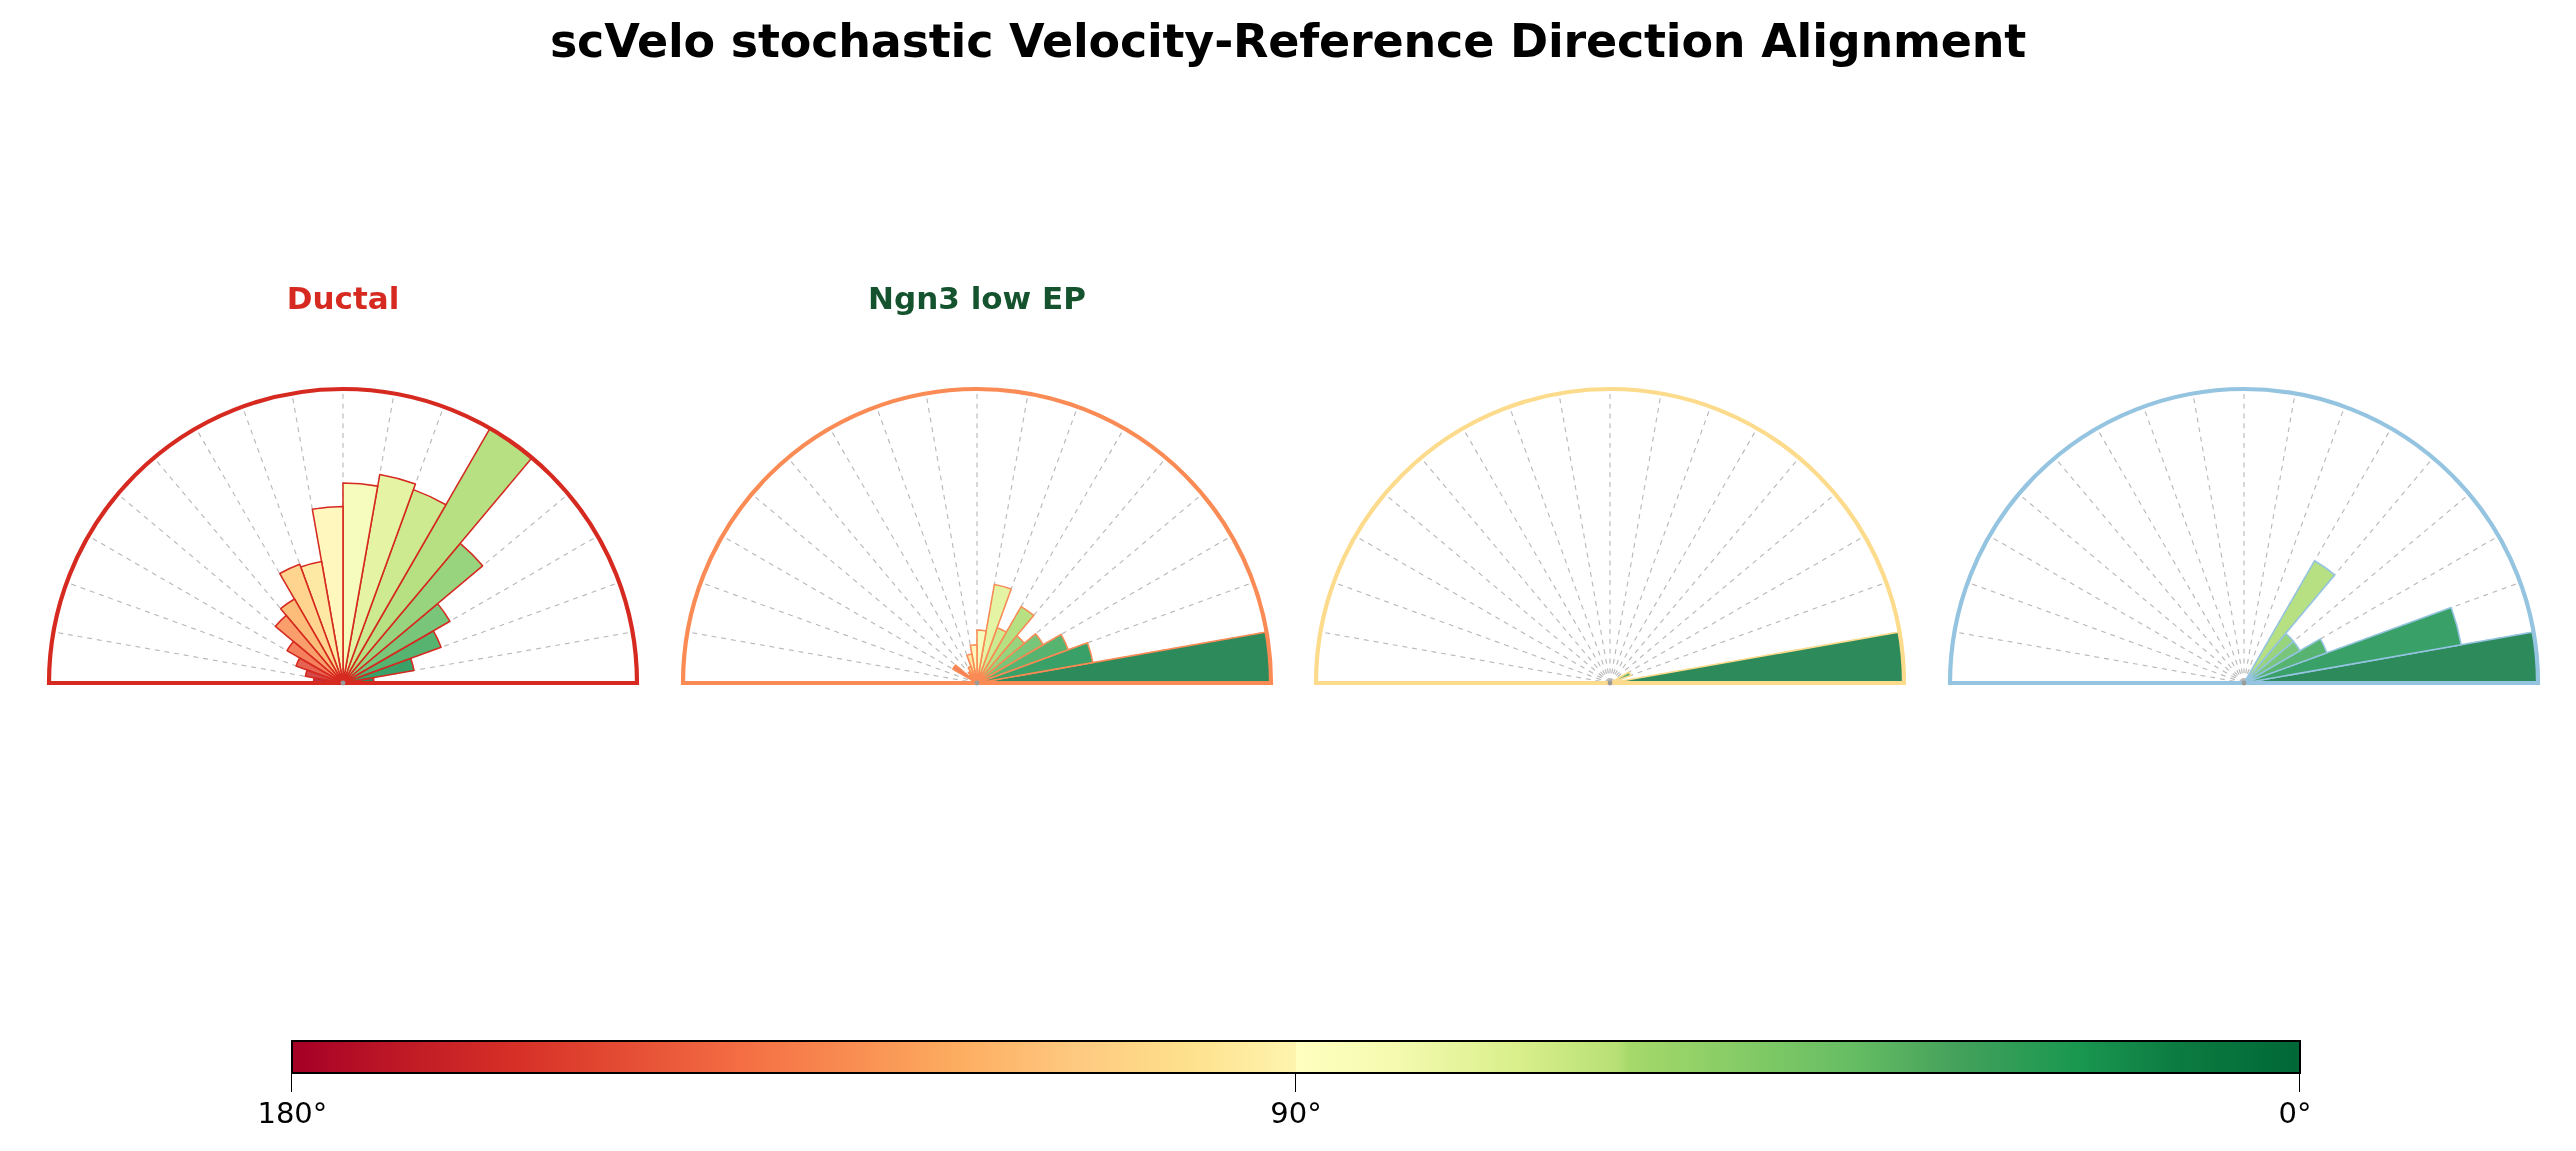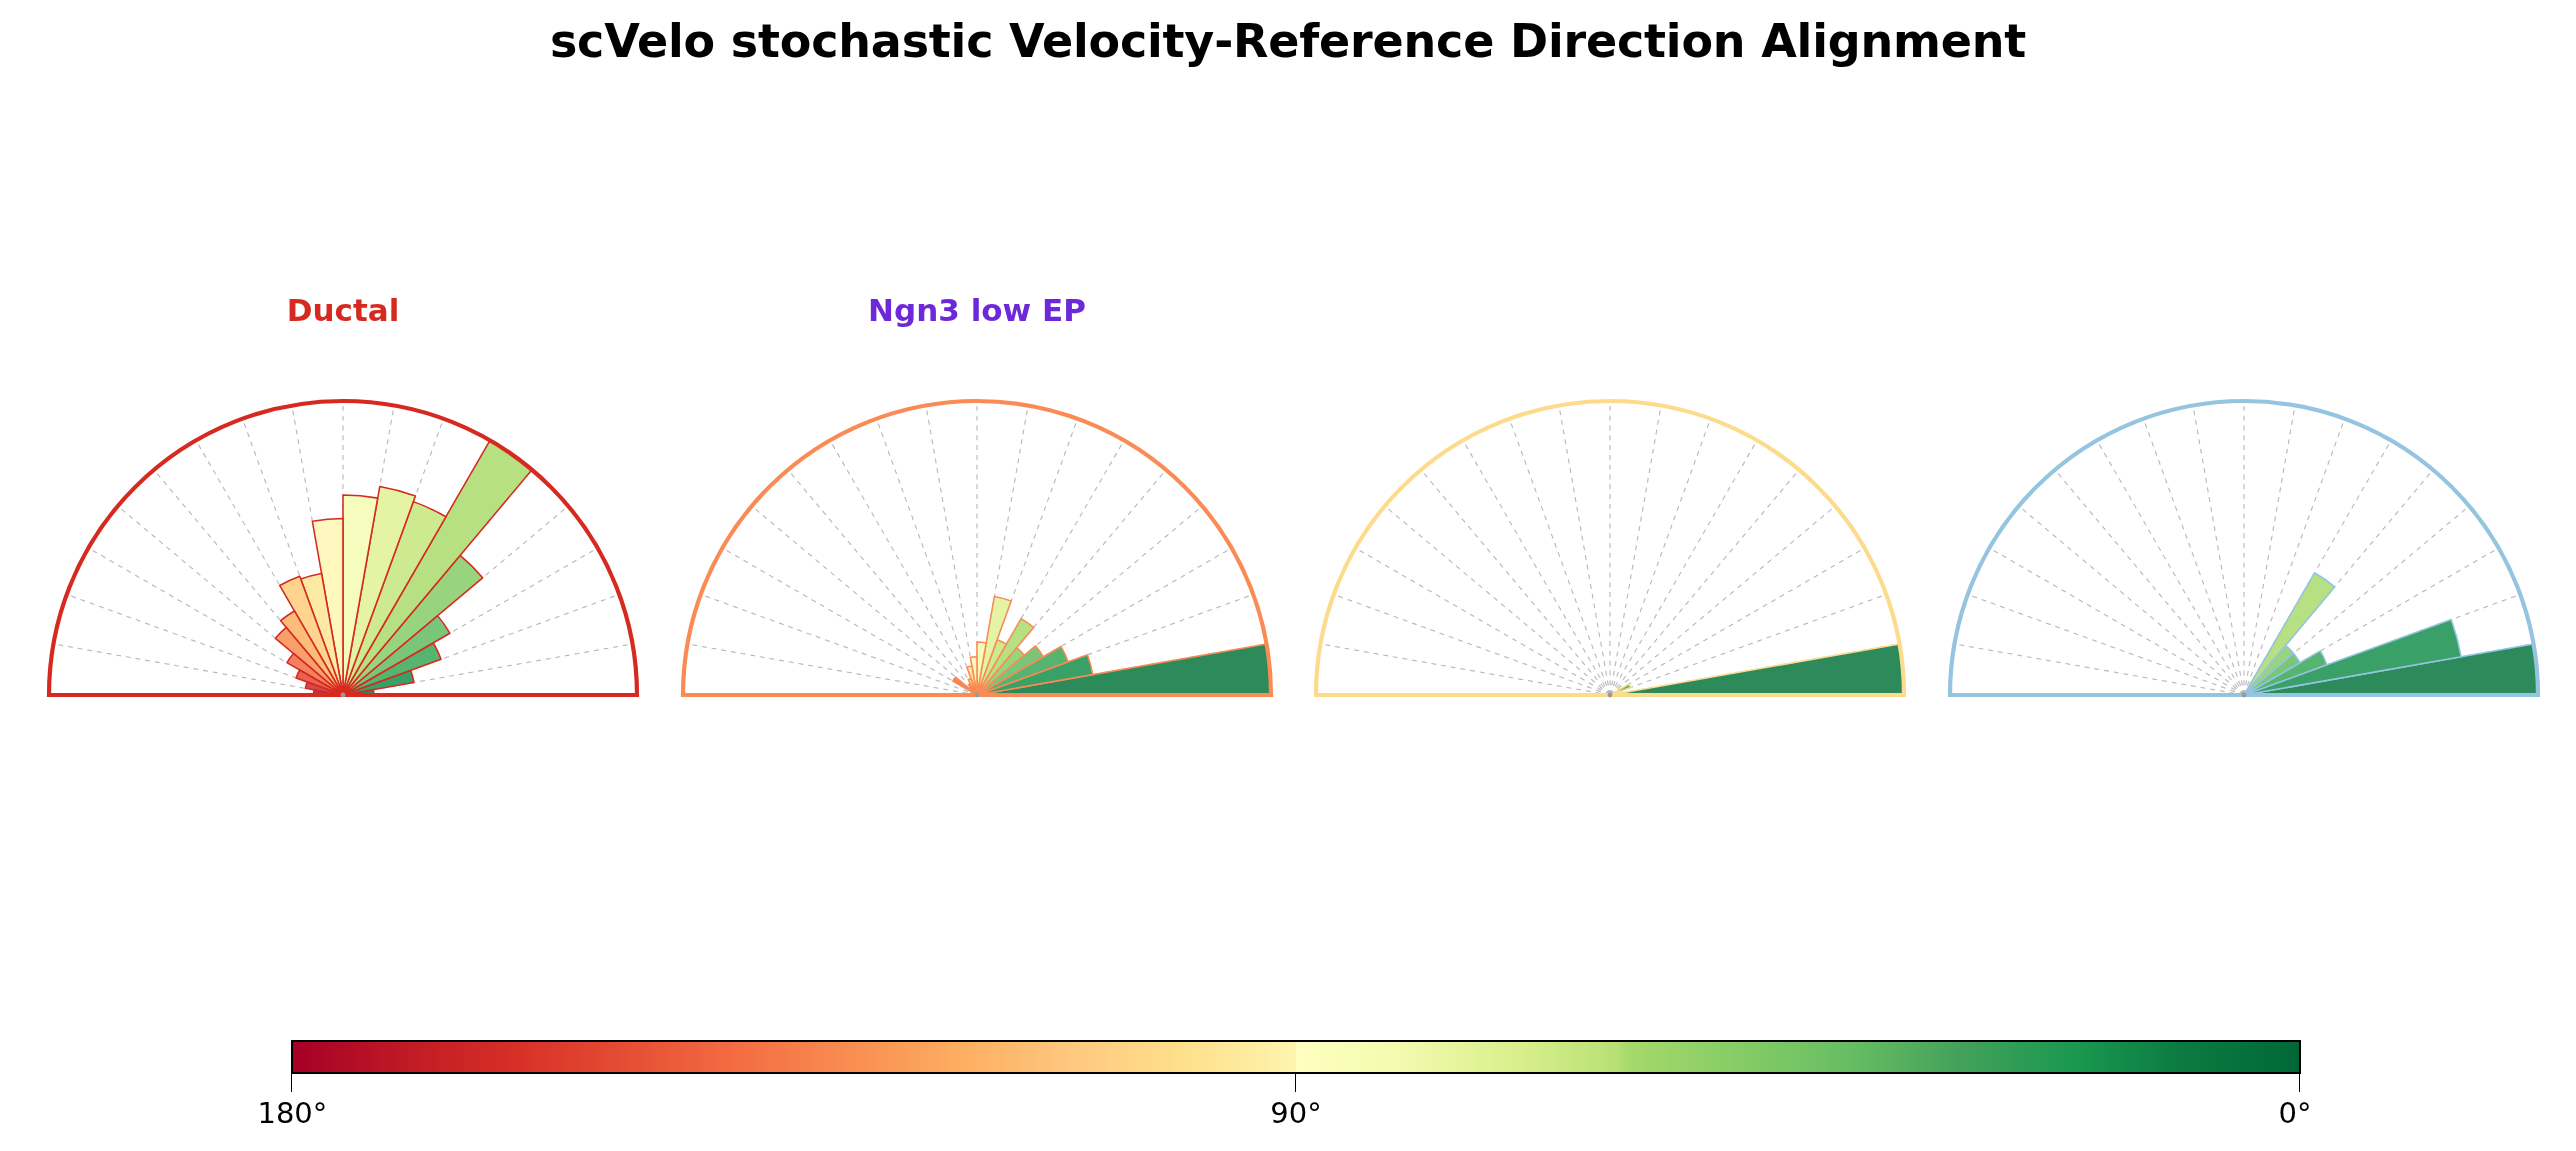--- a/index.html
+++ b/index.html
@@ -17,21 +17,21 @@
     font-size:46px;font-weight:bold;color:#000000;
     letter-spacing:-0.2px;
     white-space:nowrap;
   }
 
   
   #panels{
     position:absolute;top:280px;left:0;width:2576px;height:448px;
   }
   .panel{
-    position:absolute;top:12px;width:602px;height:448px;
+    position:absolute;top:0;width:602px;height:448px;
   }
   .panel-title{
     position:absolute;top:0;left:0;width:602px;
     text-align:center;
     font-size:31px;font-weight:bold;
     white-space:nowrap;
   }
   .rose-wrap{
     position:absolute;top:53px;left:0;width:602px;height:392px;
   }
@@ -113,21 +113,21 @@
               <path d="M 430 500 L 368.17 464.30 A 71.40 71.40 0 0 0 362.91 475.58 Z" fill="rgb(226,72,50)" fill-opacity="0.85" stroke="#d62a21" stroke-width="2.2" stroke-linejoin="round"></path>
               <path d="M 430 500 L 378.69 481.33 A 54.60 54.60 0 0 0 376.23 490.52 Z" fill="rgb(207,40,39)" fill-opacity="0.85" stroke="#d62a21" stroke-width="2.2" stroke-linejoin="round"></path>
               <path d="M 430 500 L 388.64 492.71 A 42.00 42.00 0 0 0 388.00 500.00 Z" fill="rgb(179,13,38)" fill-opacity="0.85" stroke="#d62a21" stroke-width="2.2" stroke-linejoin="round"></path>
             </g>
             <path d="M 850.00 500.00 A 420 420 0 0 0 10.00 500.00 Z" fill="none" stroke="#d62a21" stroke-width="6"></path>
             <circle cx="430" cy="500" r="3.5" fill="#9a9a9a"></circle>
           </svg>
         </div>
     </div>
     <div class="panel" style="left:676px;">
-      <div class="panel-title" style="color: #6d28d9;">Ngn3 low EP</div>
+      <div class="panel-title" style="color: #14532d;">Ngn3 low EP</div>
       <div class="rose-wrap">
           <svg class="rose-svg" viewBox="0 0 860 560">
             <g>
               <line x1="430" y1="500" x2="843.6192562651274" y2="427.06776537988924" stroke="#b8b8b8" stroke-width="1.6" stroke-dasharray="7,7"></line>
               <line x1="430" y1="500" x2="824.6709007300815" y2="356.3515398032191" stroke="#b8b8b8" stroke-width="1.6" stroke-dasharray="7,7"></line>
               <line x1="430" y1="500" x2="793.7306695894642" y2="290" stroke="#b8b8b8" stroke-width="1.6" stroke-dasharray="7,7"></line>
               <line x1="430" y1="500" x2="751.7386661099708" y2="230.0292039316535" stroke="#b8b8b8" stroke-width="1.6" stroke-dasharray="7,7"></line>
               <line x1="430" y1="500" x2="699.9707960683465" y2="178.26133389002922" stroke="#b8b8b8" stroke-width="1.6" stroke-dasharray="7,7"></line>
               <line x1="430" y1="500" x2="640" y2="136.26933041053582" stroke="#b8b8b8" stroke-width="1.6" stroke-dasharray="7,7"></line>
               <line x1="430" y1="500" x2="573.6484601967809" y2="105.32909926991852" stroke="#b8b8b8" stroke-width="1.6" stroke-dasharray="7,7"></line>

